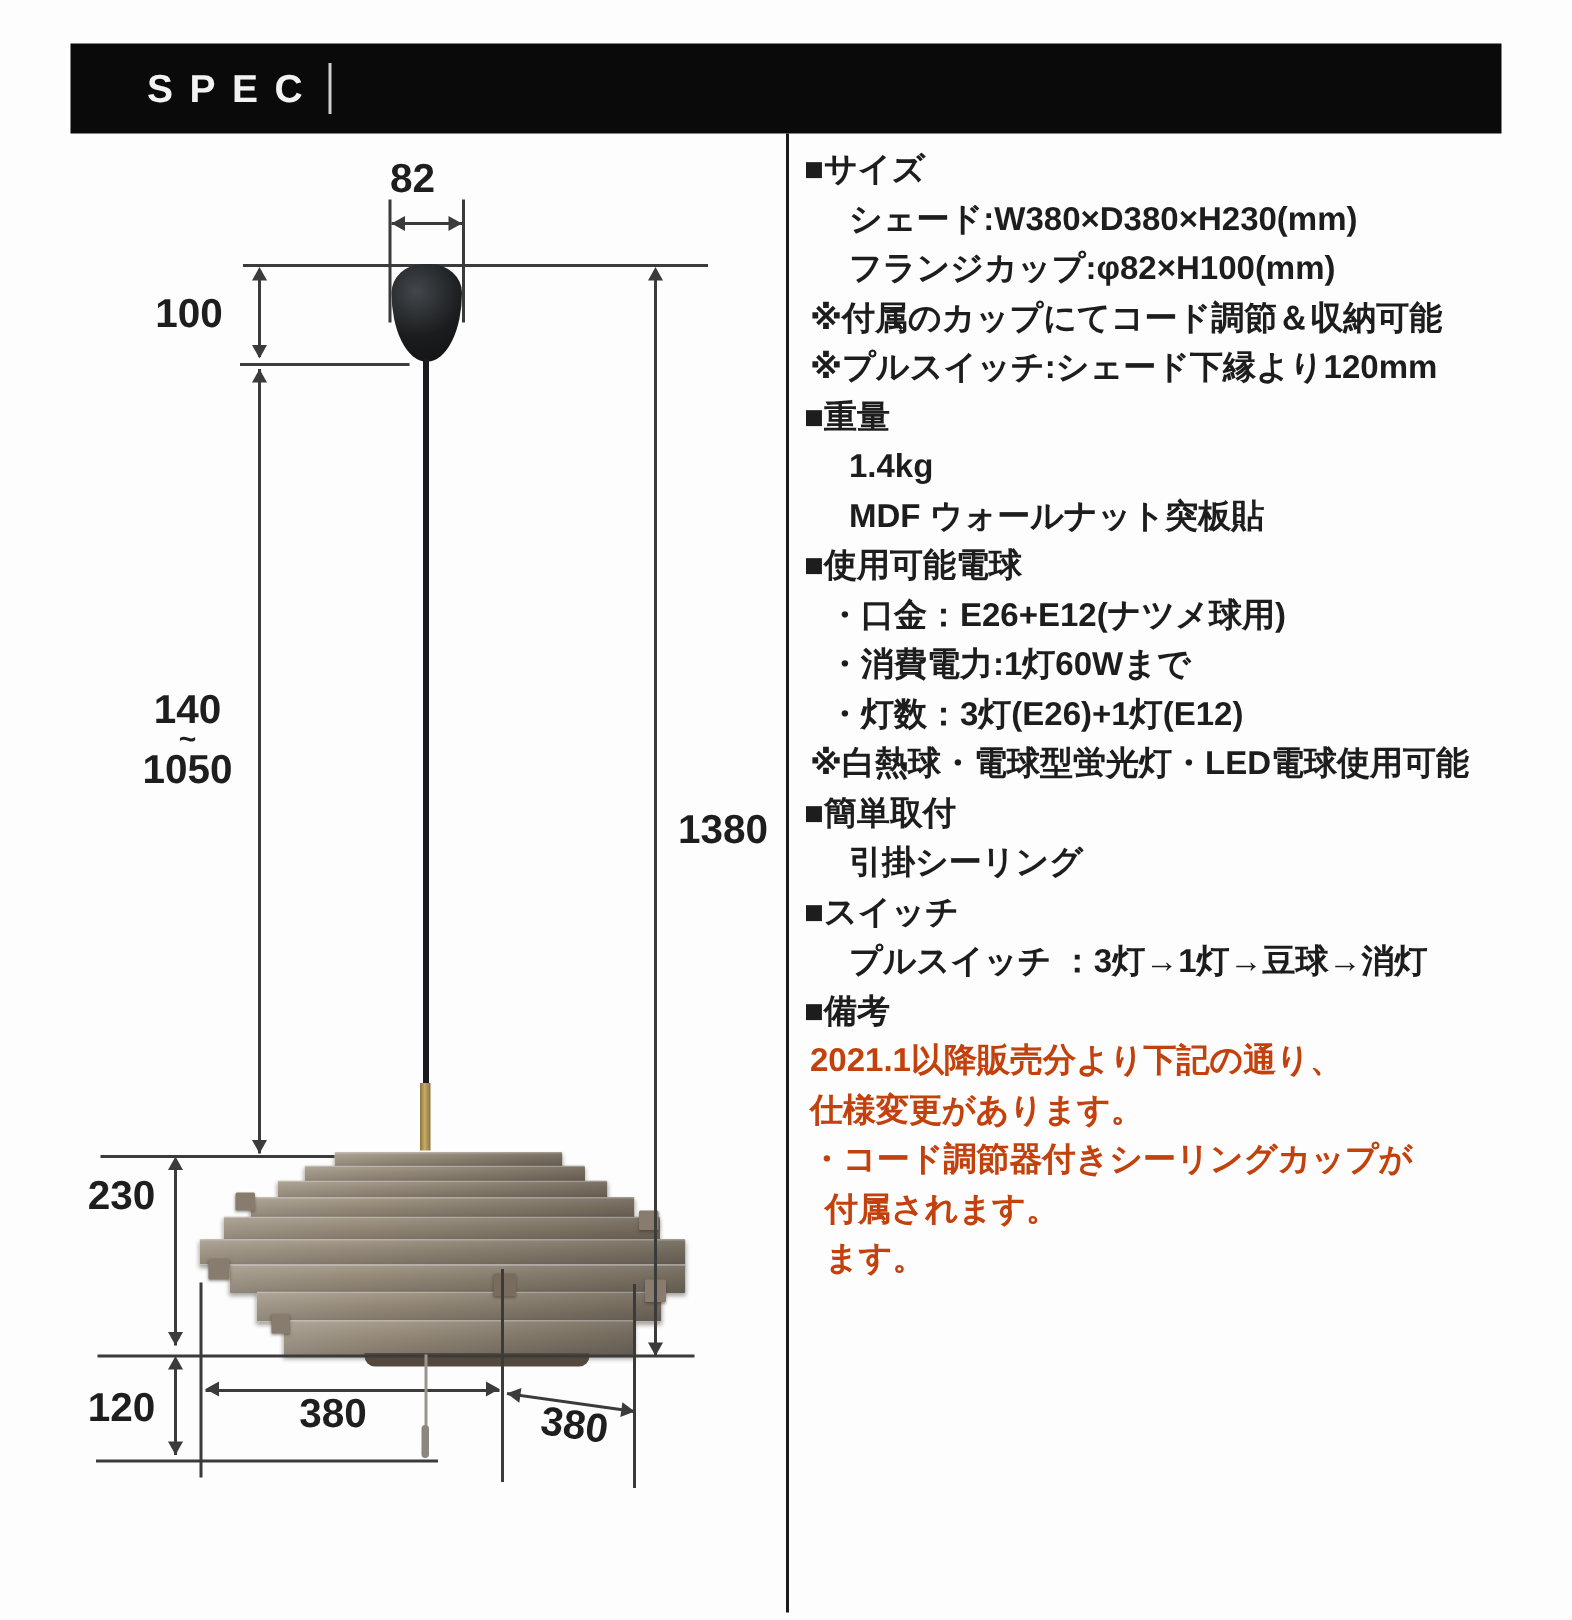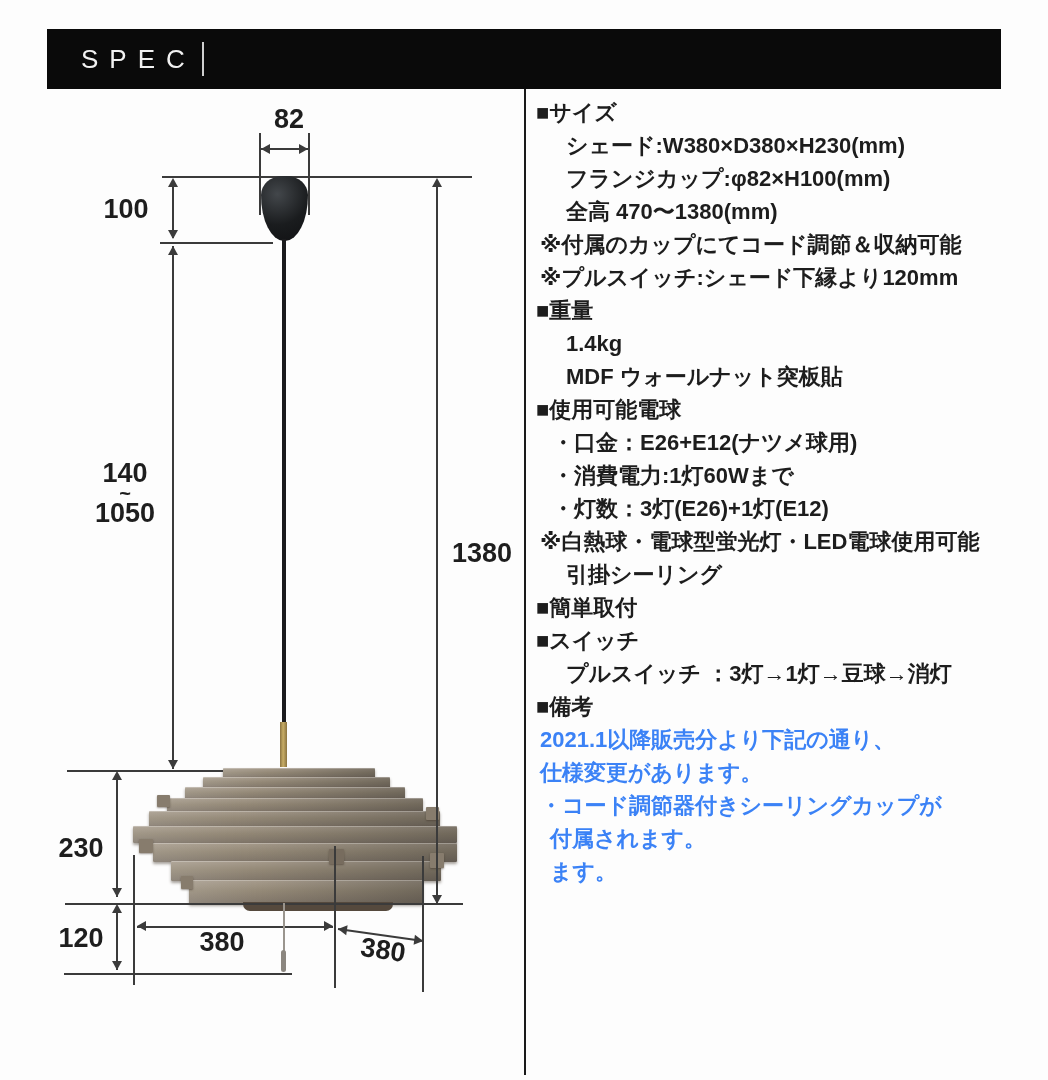--- a/index.html
+++ b/index.html
@@ -2,21 +2,21 @@
 <html><head>
 <meta charset="utf-8">
 <style>
   html,body{margin:0;padding:0;background:#ffffff;}
   .page{position:relative;width:1048px;height:1080px;background:#fdfdfd;overflow:hidden;
         font-family:"Liberation Sans","DejaVu Sans",sans-serif;}
 
   
   .topbar{position:absolute;left:47px;top:29px;width:954px;height:60px;background:#0a0a0a;
           display:flex;align-items:center;}
-  .topbar .spec{margin-left:34px;color:#f2f2f2;font-size:26px;font-weight:normal;letter-spacing:11px;}
+  .topbar .spec{margin-left:51px;color:#f2f2f2;font-size:26px;font-weight:bold;letter-spacing:11px;}
   .topbar .hdiv{width:2px;height:34px;background:#cfcfcf;margin-left:6px;margin-right:30px;}
   .topbar .prod{color:#f2f2f2;font-size:26px;font-weight:bold;letter-spacing:5px;}
 
   
   .col-divider{position:absolute;left:524px;top:89px;width:2px;height:986px;background:#1a1a1a;}
 
   
   .diagram{position:absolute;left:0;top:0;width:524px;height:1080px;}
   .vl{position:absolute;width:2px;background:#3b3b3b;}
   .hl{position:absolute;height:2px;background:#3b3b3b;}
@@ -49,21 +49,21 @@
              border-radius:0 0 7px 7px;}
 
   
   .specs{position:absolute;left:532px;top:96px;width:510px;}
   .ln{height:33px;display:flex;align-items:center;white-space:nowrap;
       font-size:22px;font-weight:bold;color:#1d1d1d;}
   .ti{padding-left:4px;}
   .de{padding-left:34px;}
   .bu{padding-left:20px;}
   .no{padding-left:8px;}
-  .re{color:#3b82f6;}
+  .re{color:#c2410c;}
   .rb{padding-left:8px;}
   .rc{padding-left:18px;}
 </style>
 </head>
 <body>
 
 <div class="page">
 
   <header class="topbar">
     <span class="spec">SPEC</span>
@@ -93,21 +93,21 @@
       <div class="underside"></div>
     </div>
 
     <div class="hl" style="left:162px;top:176px;width:310px;"></div>
 
     <div class="vl" style="left:259px;top:133px;height:82px;"></div>
     <div class="vl" style="left:308px;top:133px;height:82px;"></div>
     <div class="hl" style="left:261px;top:148px;width:47px;"></div>
     <div class="ah lt" style="left:261px;top:144px;"></div>
     <div class="ah rt" style="left:299px;top:144px;"></div>
-    <div class="dim" style="left:264px;top:106px;width:50px;">82</div>
+    <div class="dim" style="left:250px;top:106px;width:50px;">82</div>
 
     <div class="cup"></div>
 
     <div class="vl" style="left:172px;top:181px;height:57px;"></div>
     <div class="ah up" style="left:168px;top:178px;"></div>
     <div class="ah down" style="left:168px;top:230px;"></div>
     <div class="dim" style="left:96px;top:196px;width:60px;">100</div>
     <div class="hl" style="left:160px;top:242px;width:113px;"></div>
 
     <div class="vl" style="left:172px;top:246px;height:523px;"></div>
@@ -125,21 +125,21 @@
     <div class="dim" style="left:446px;top:540px;width:72px;">1380</div>
 
     <div class="cord"></div>
     <div class="stem"></div>
 
     <div class="hl" style="left:67px;top:770px;width:156px;"></div>
 
     <div class="vl" style="left:116px;top:773px;height:124px;"></div>
     <div class="ah up" style="left:112px;top:771px;"></div>
     <div class="ah down" style="left:112px;top:888px;"></div>
-    <div class="dim" style="left:50px;top:835px;width:62px;text-align:center;">230</div>
+    <div class="dim" style="left:50px;top:784px;width:62px;text-align:center;">230</div>
 
     <div class="hl" style="left:65px;top:903px;width:398px;"></div>
 
     <div class="vl" style="left:116px;top:906px;height:64px;"></div>
     <div class="ah up" style="left:112px;top:904px;"></div>
     <div class="ah down" style="left:112px;top:961px;"></div>
     <div class="dim" style="left:50px;top:925px;width:62px;">120</div>
     <div class="hl" style="left:64px;top:973px;width:228px;"></div>
 
     <div class="vl" style="left:133px;top:855px;height:130px;"></div>
@@ -159,37 +159,36 @@
     <div class="dim" style="left:353px;top:937px;width:60px;transform:rotate(8deg);">380</div>
 
     <div class="pullcord"></div>
     <div class="pullknob"></div>
   </section>
 
   <section class="specs">
     <div class="ln ti">■サイズ</div>
     <div class="ln de">シェード:W380×D380×H230(mm)</div>
     <div class="ln de">フランジカップ:φ82×H100(mm)</div>
-    <div class="ln de">全高 470〜1380(mm)</div>
     <div class="ln no">※付属のカップにてコード調節＆収納可能</div>
     <div class="ln no">※プルスイッチ:シェード下縁より120mm</div>
 
     <div class="ln ti">■重量</div>
     <div class="ln de">1.4kg</div>
 
     <div class="ln de">MDF ウォールナット突板貼</div>
 
     <div class="ln ti">■使用可能電球</div>
     <div class="ln bu">・口金：E26+E12(ナツメ球用)</div>
     <div class="ln bu">・消費電力:1灯60Wまで</div>
     <div class="ln bu">・灯数：3灯(E26)+1灯(E12)</div>
     <div class="ln no">※白熱球・電球型蛍光灯・LED電球使用可能</div>
 
+    <div class="ln ti">■簡単取付</div>
     <div class="ln de">引掛シーリング</div>
-    <div class="ln ti">■簡単取付</div>
 
     <div class="ln ti">■スイッチ</div>
     <div class="ln de">プルスイッチ ：3灯→1灯→豆球→消灯</div>
 
     <div class="ln ti">■備考</div>
     <div class="ln re rb">2021.1以降販売分より下記の通り、</div>
     <div class="ln re rb">仕様変更があります。</div>
     <div class="ln re rb">・コード調節器付きシーリングカップが</div>
     <div class="ln re rc">付属されます。</div>
     <div class="ln re rc">ます。</div>

